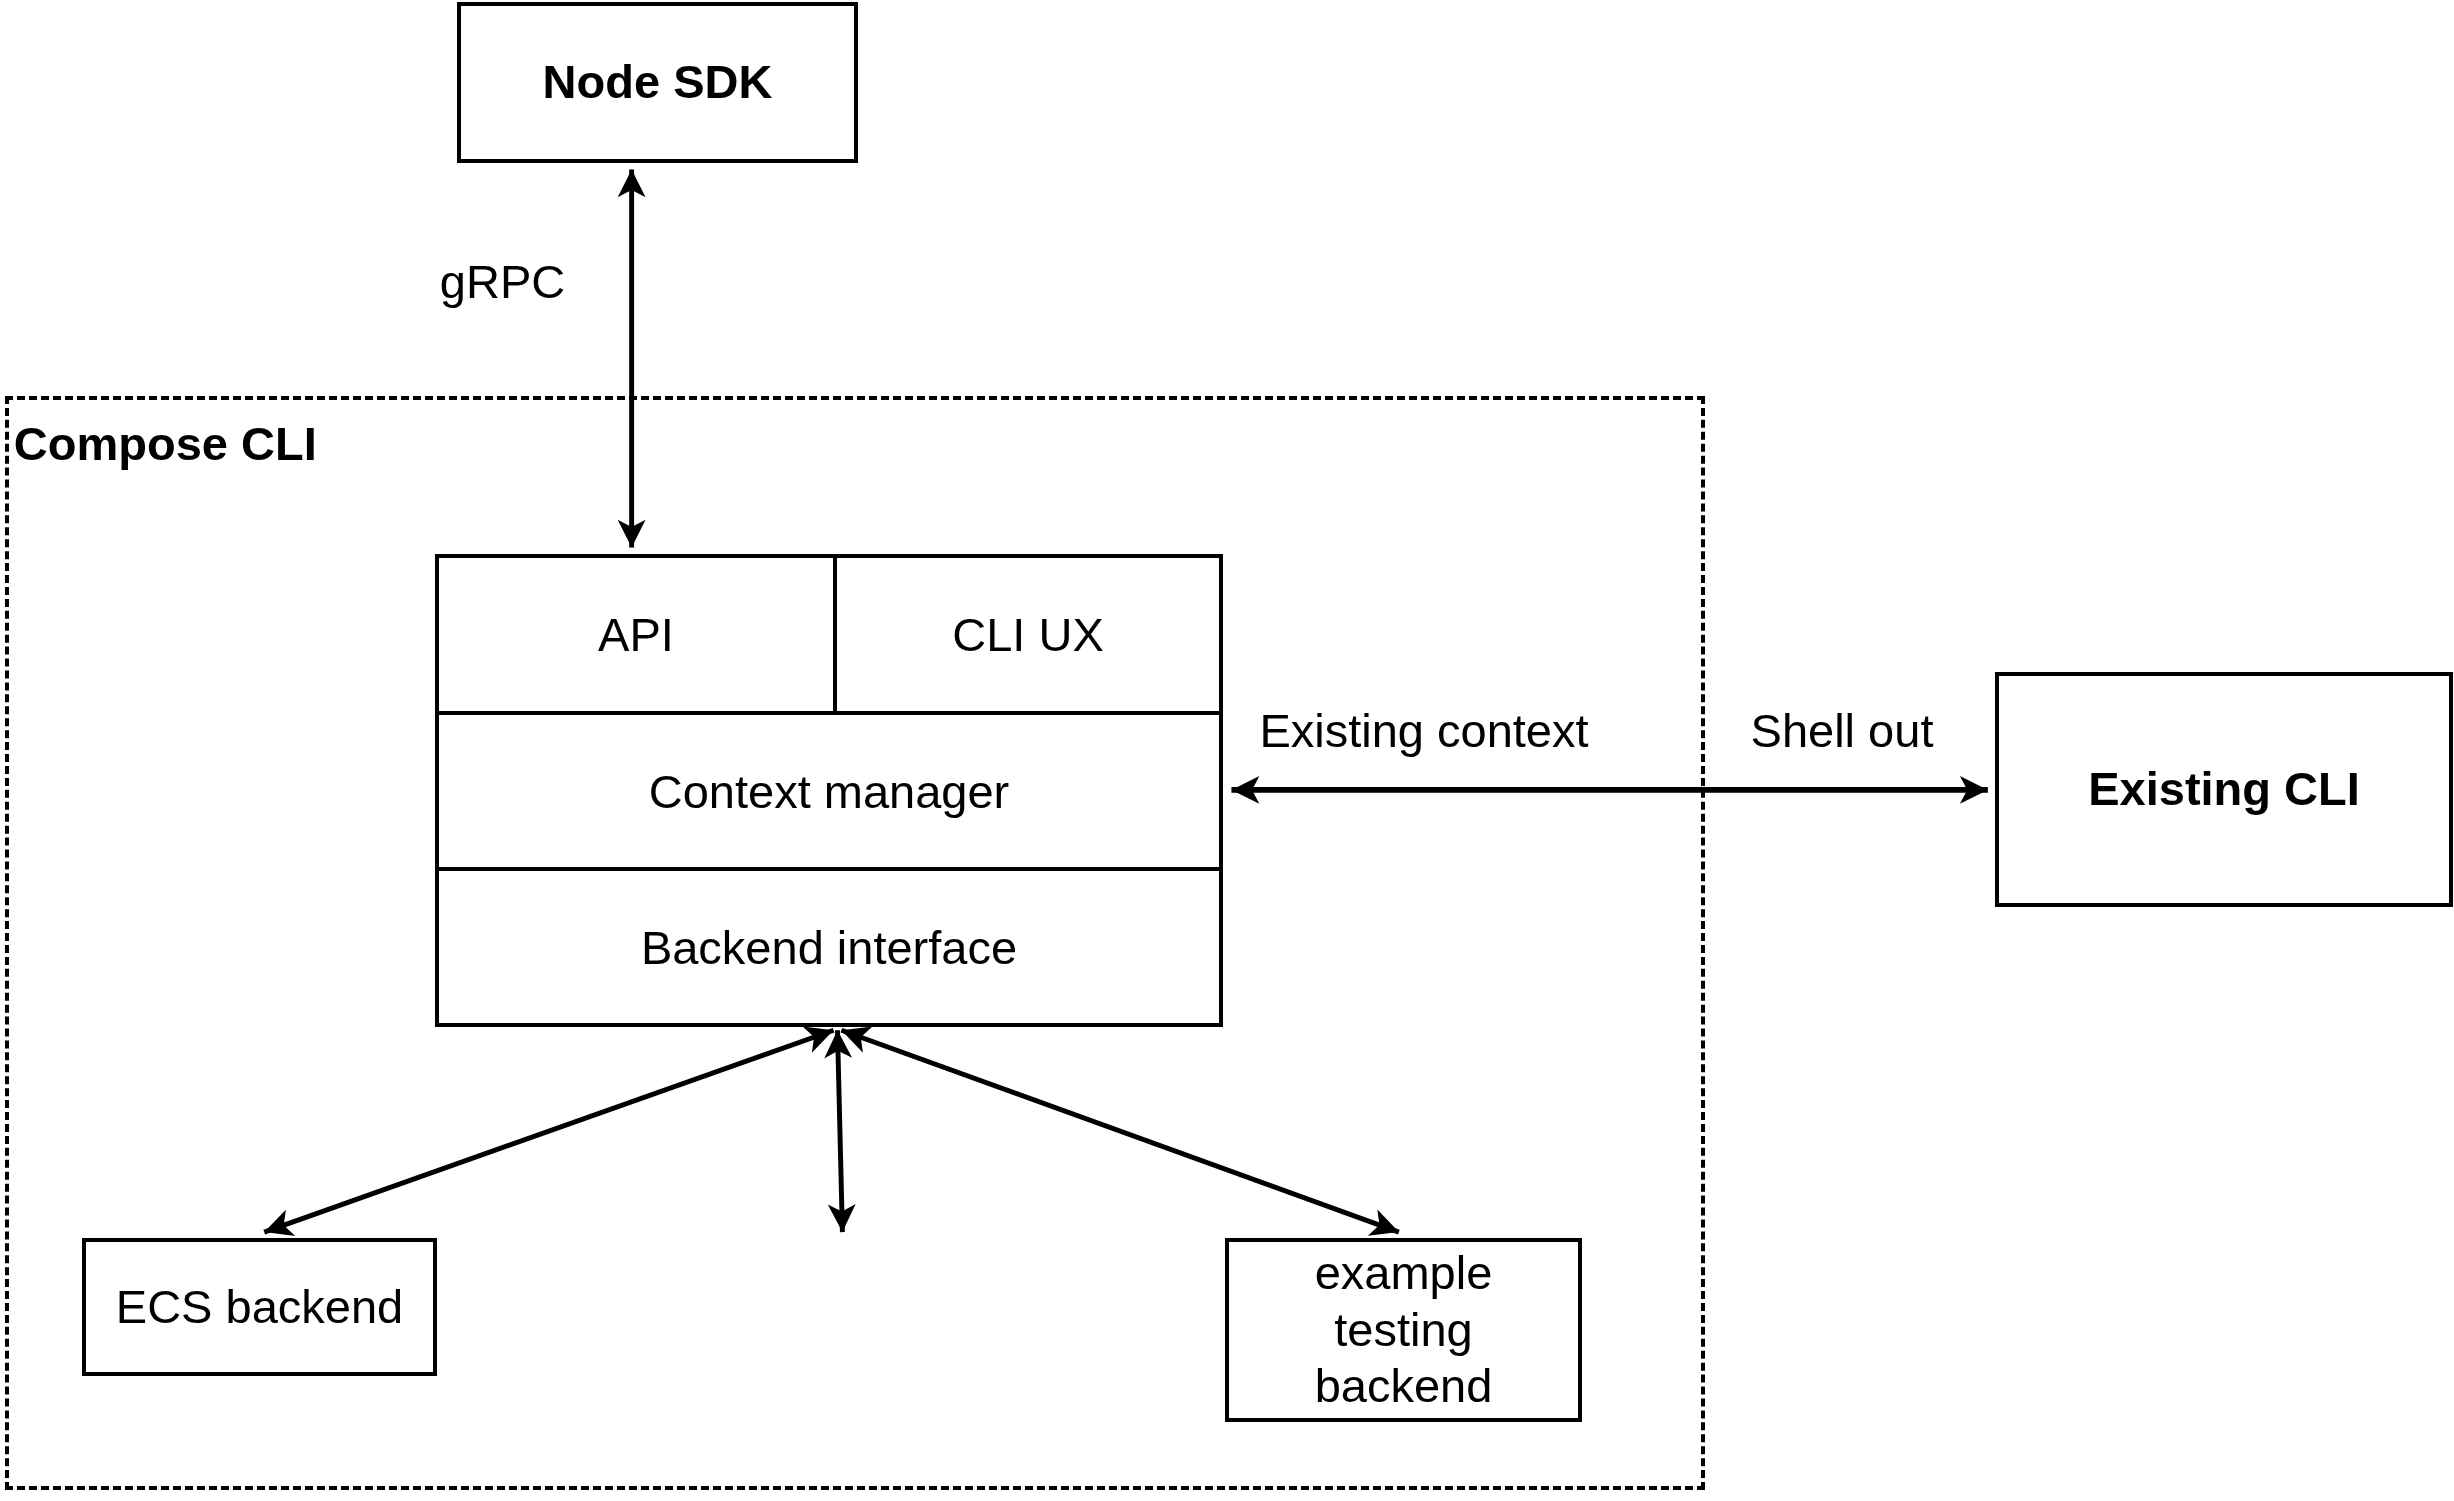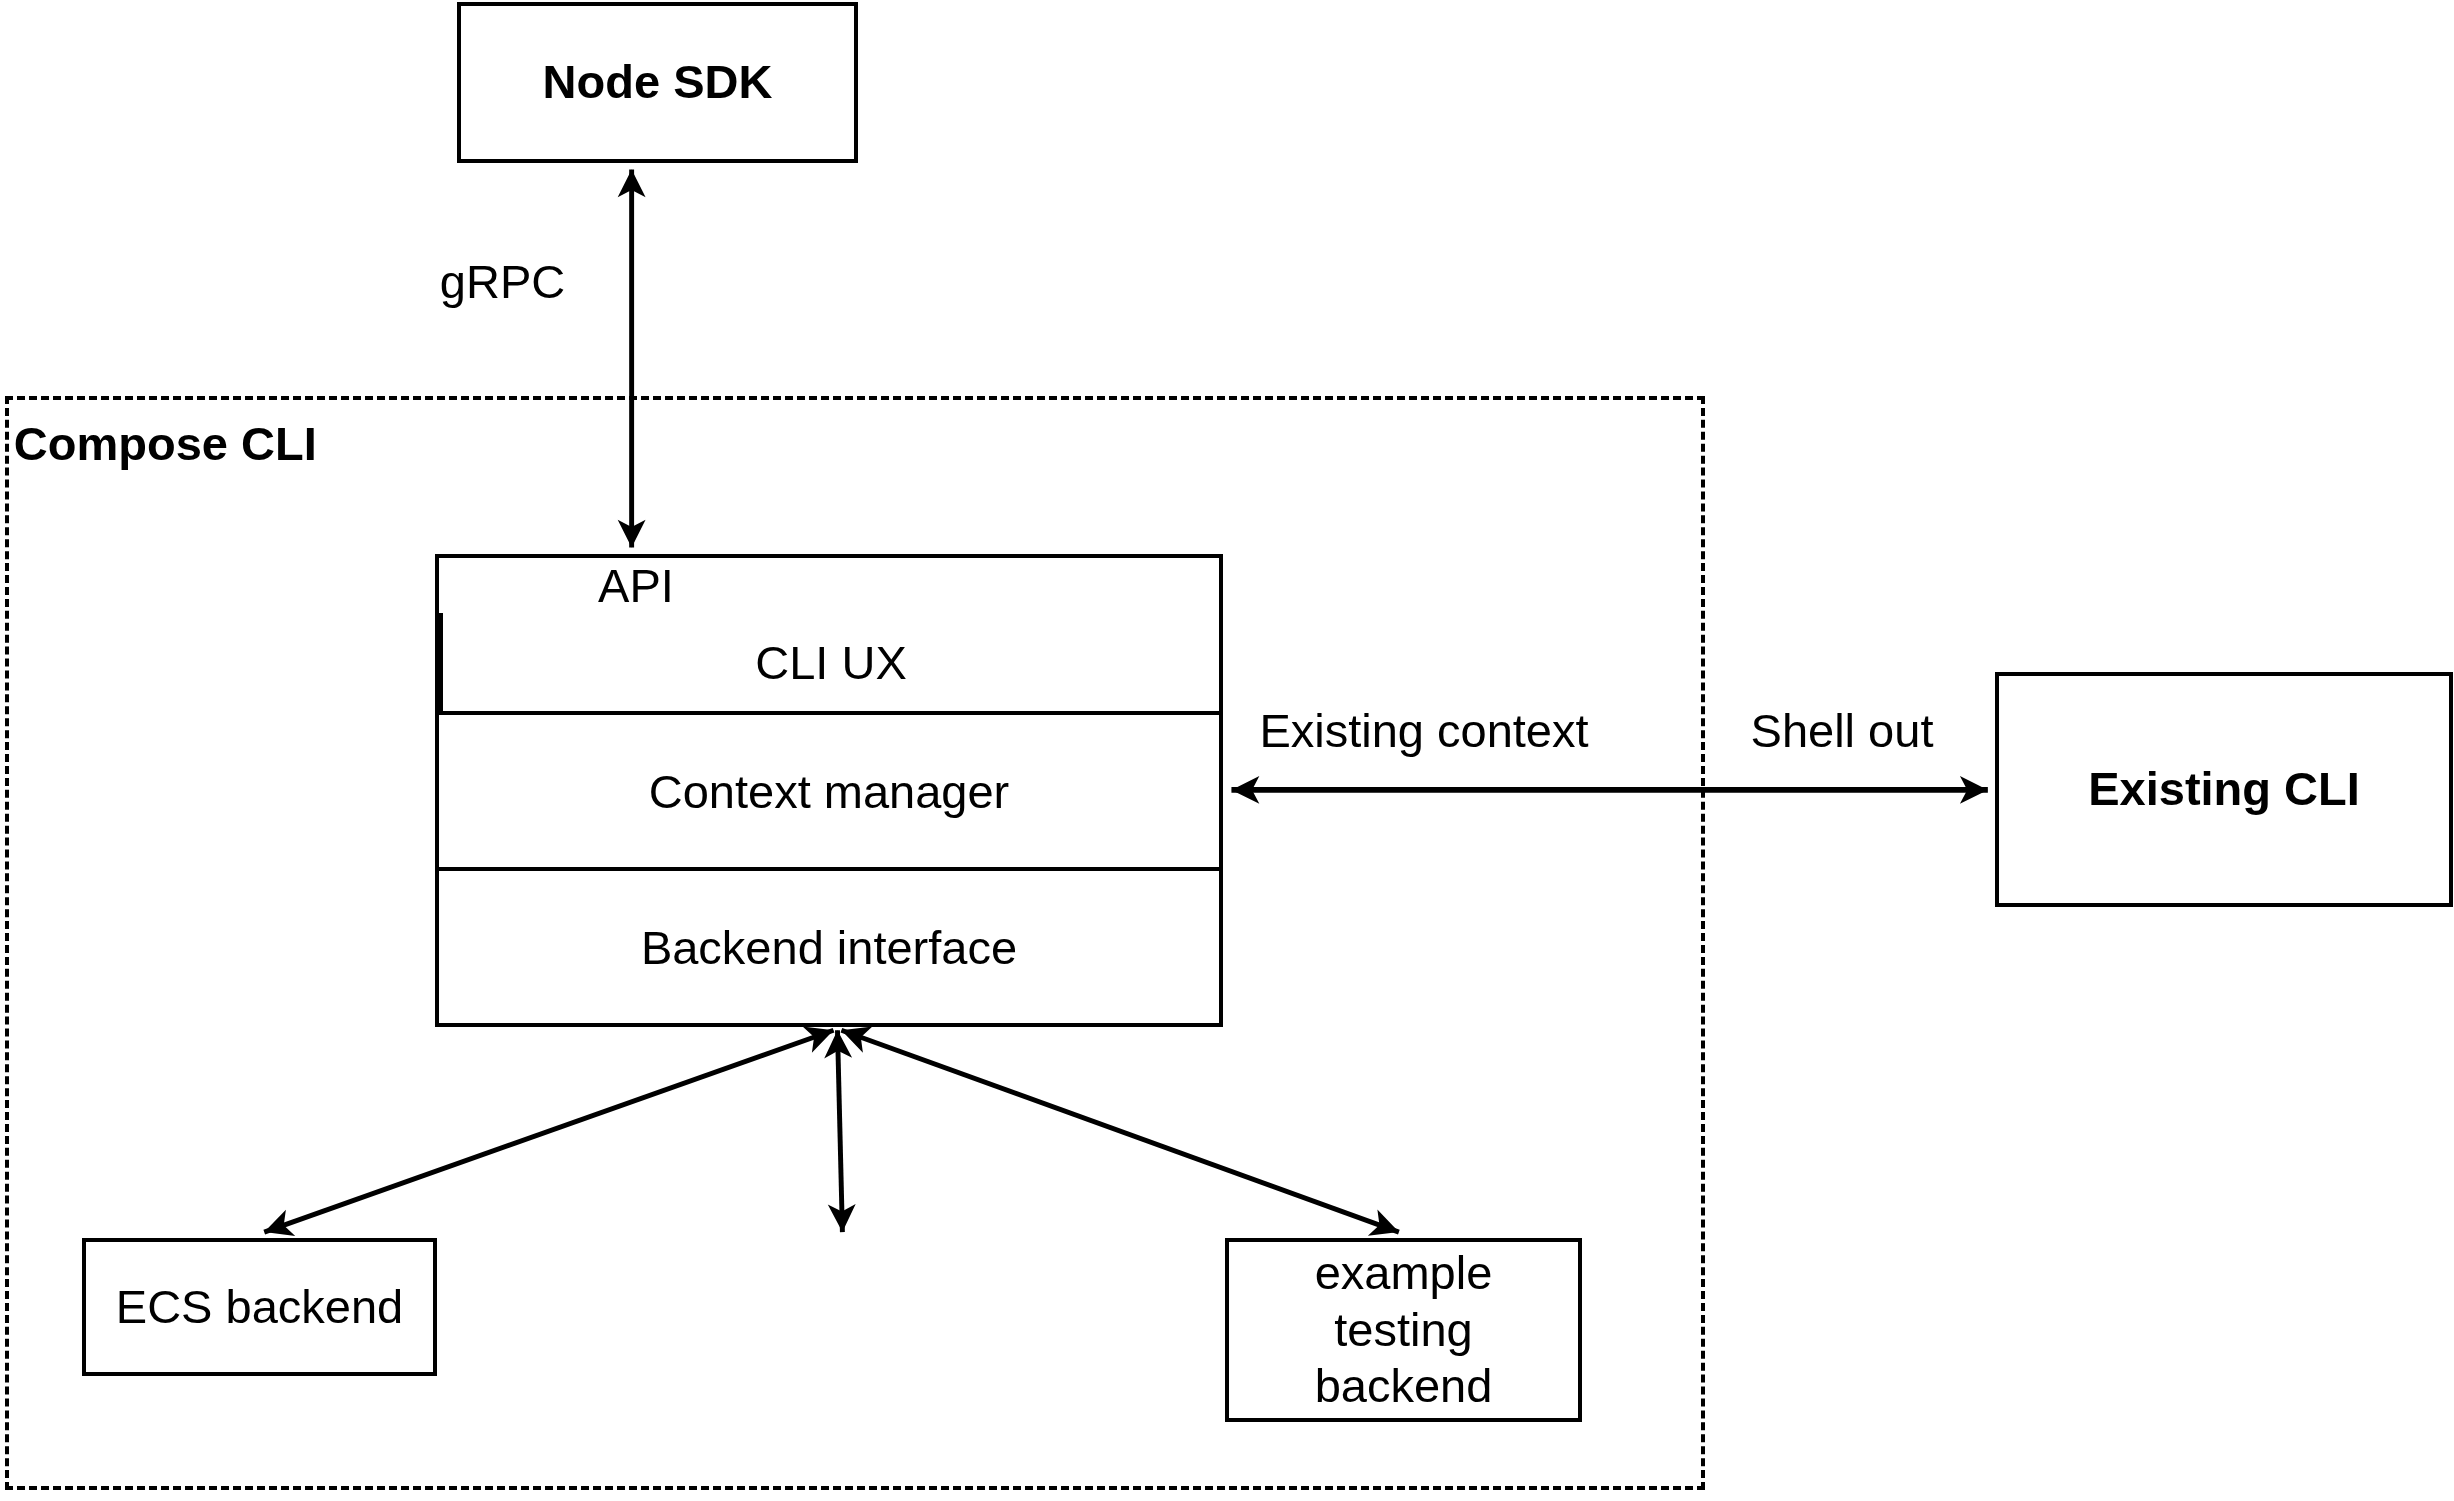--- a/index.html
+++ b/index.html
@@ -71,21 +71,21 @@
     top: 554px;
     width: 788px;
     height: 473px;
     border: 4.9px solid #000000;
     background: #ffffff;
     display: flex;
     flex-direction: column;
   }
   .stack-top {
     display: flex;
-    flex-direction: column;
+    flex-direction: row;
     height: 153px;
     flex: 0 0 153px;
   }
   .stack-cell {
     box-sizing: border-box;
     display: flex;
     align-items: center;
     justify-content: center;
     font-size: 47px;
   }

